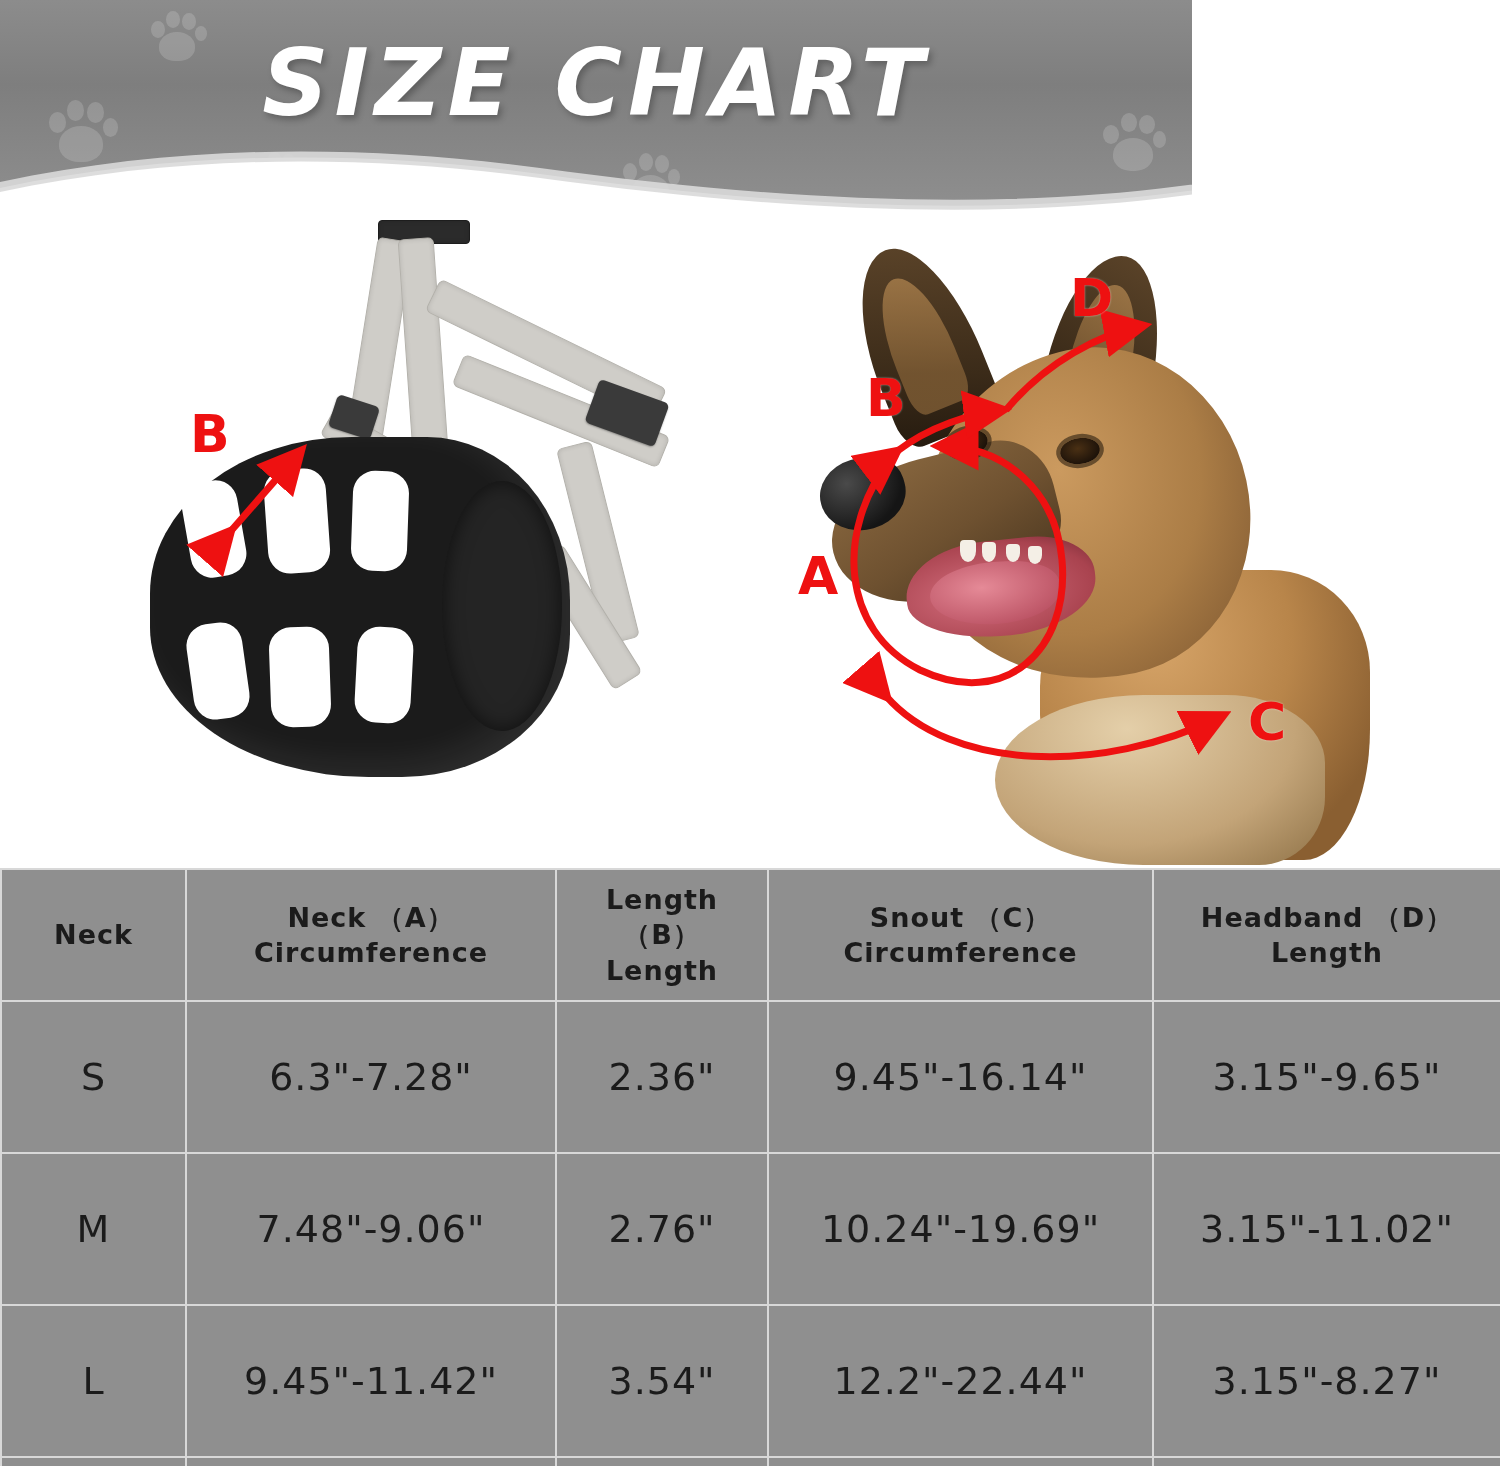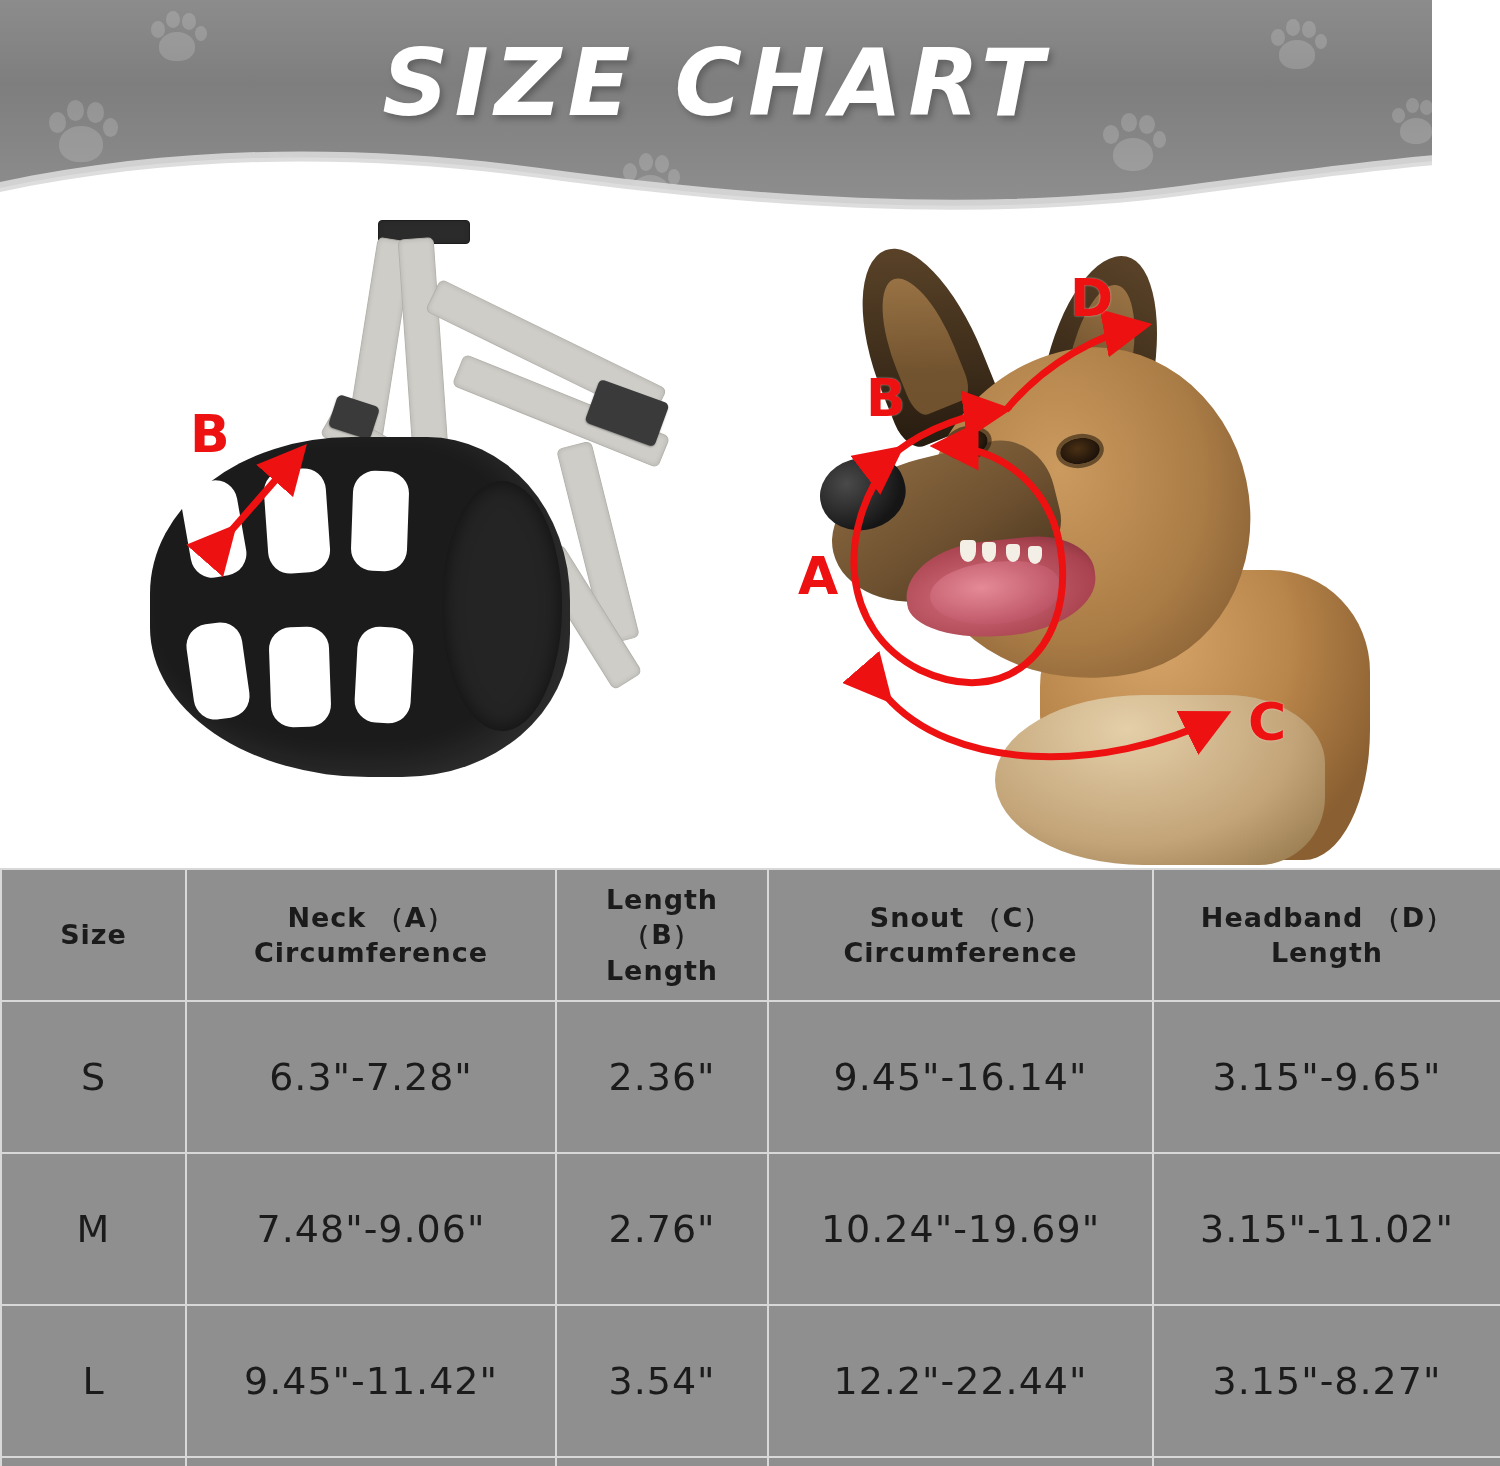--- a/index.html
+++ b/index.html
@@ -11,21 +11,21 @@
     width: 1500px;
     height: 1466px;
     font-family: "DejaVu Sans", sans-serif;
     overflow: hidden;
     position: relative;
   }
 
   
   .header {
     position: relative;
-    width: 1432px;
+    width: 1192px;
     height: 212px;
     background: linear-gradient(180deg, #8c8c8c 0%, #7e7e7e 40%, #8f8f8f 100%);
     overflow: hidden;
   }
   .header-paws {
     position: absolute;
     inset: 0;
     pointer-events: none;
   }
   .paw {
@@ -463,21 +463,21 @@
     <colgroup>
       <col class="c0">
         <col class="c1">
         <col class="c2">
         <col class="c3">
         <col class="c4">
     </colgroup>
     <thead>
       <tr>
         <th>
-          <div>Size</div>
+          <div>Neck</div>
           <div></div>
         </th>
         <th>
           <div>Neck （A）</div>
           <div>Circumference</div>
         </th>
         <th>
           <div>Length （B）</div>
           <div>Length</div>
         </th>

